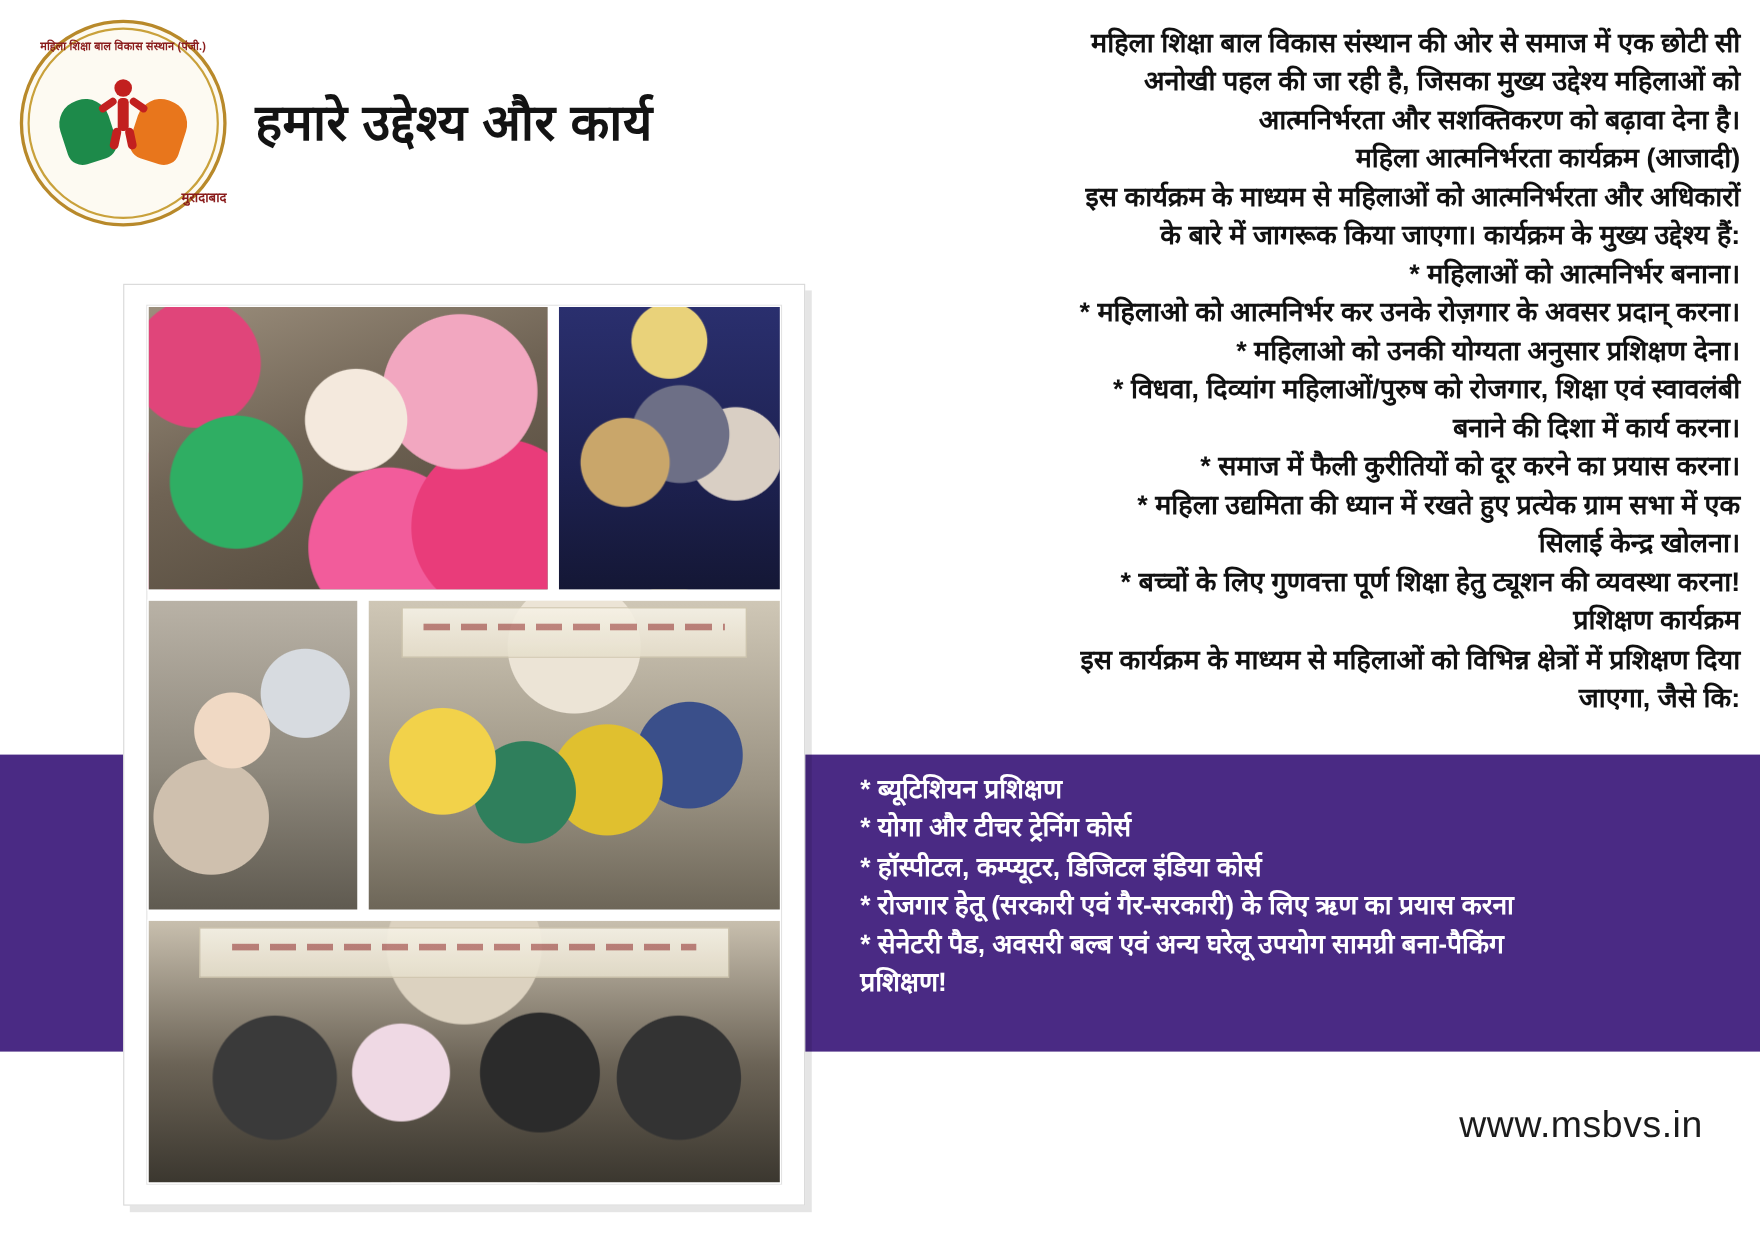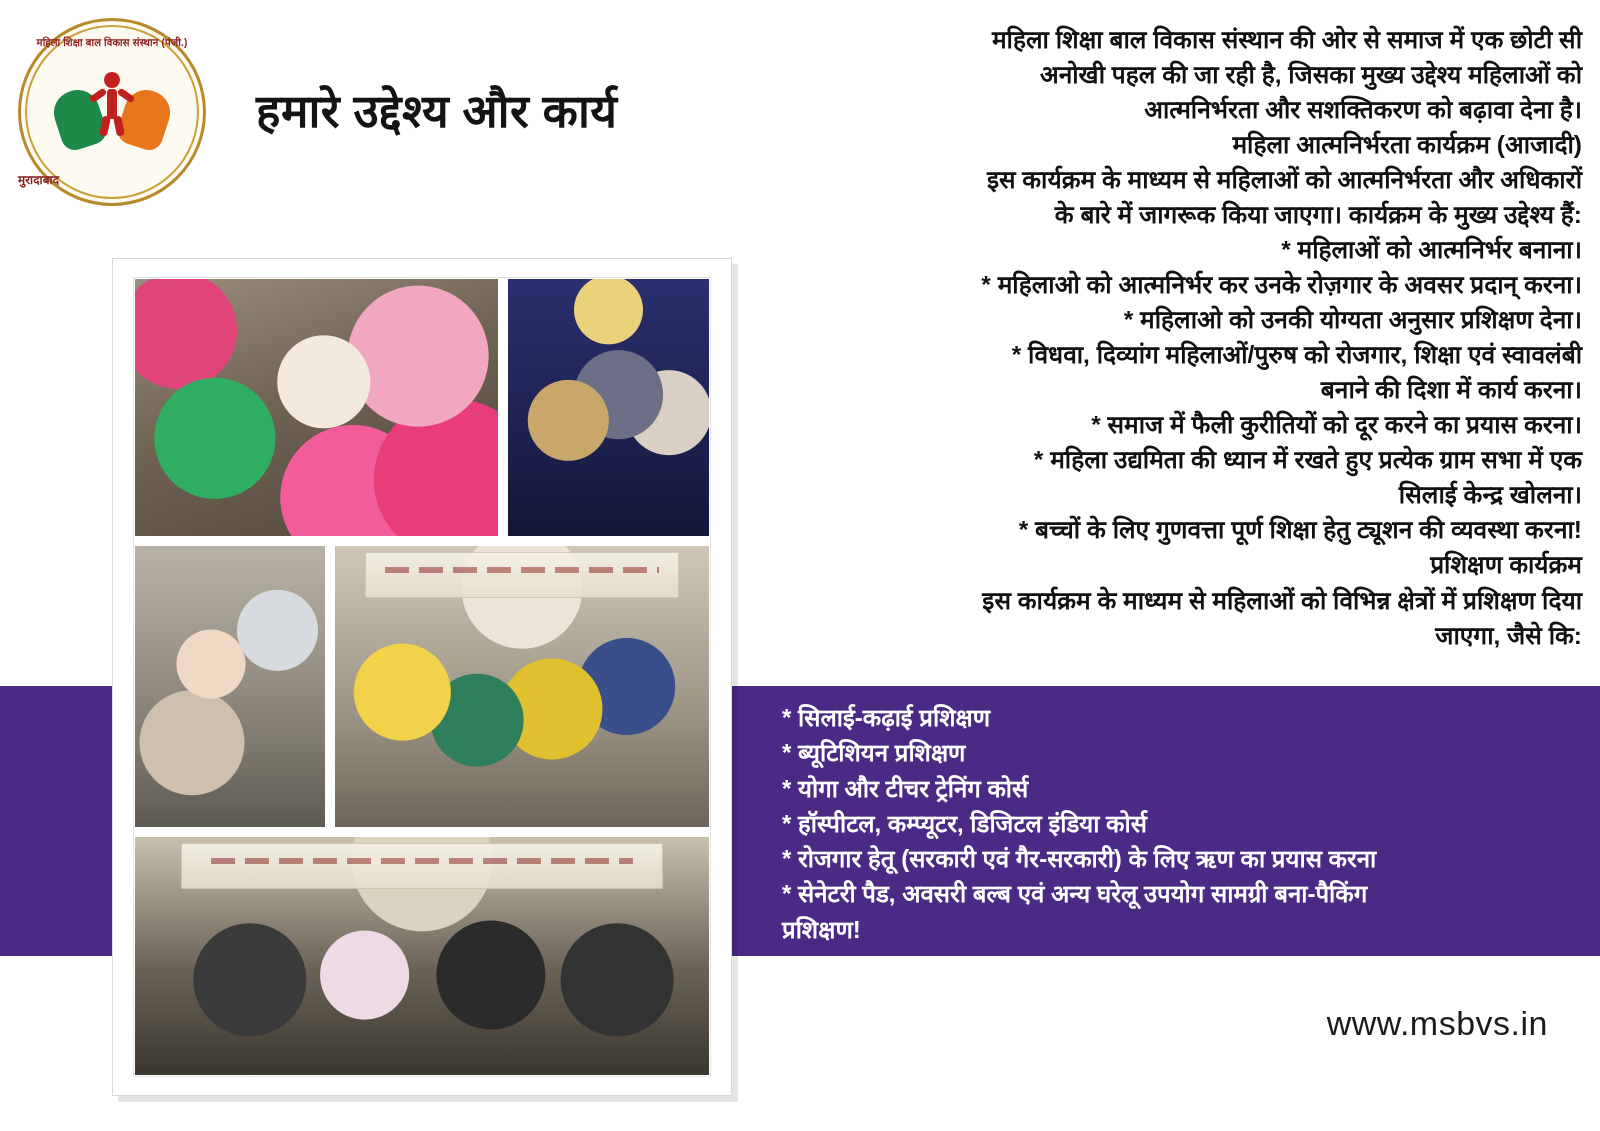--- a/index.html
+++ b/index.html
@@ -59,21 +59,21 @@
     color: #8a1c1c;
     letter-spacing: .2px;
     line-height: 1.15;
     transform: scaleX(.95);
   }
   .logo-bottom-text {
     position: absolute;
     left: 0;
     bottom: 18px;
     width: 188px;
-    text-align: left;
+    text-align: right;
     font-size: 12px;
     font-weight: bold;
     color: #8a1c1c;
   }
   .logo-center {
     position: absolute;
     left: 32px;
     top: 52px;
     width: 124px;
     height: 86px;
@@ -118,21 +118,20 @@
   .heading {
     position: absolute;
     left: 232px;
     top: 78px;
     font-size: 46px;
     font-weight: bold;
     color: #131313;
     font-family: "Liberation Sans", "DejaVu Sans", sans-serif;
     letter-spacing: .5px;
     white-space: nowrap;
-    margin-left: 24px;
   }
 
   
   .collage {
     position: absolute;
     left: 112px;
     top: 258px;
     width: 620px;
     height: 838px;
     background: #ffffff;
@@ -351,21 +350,20 @@
   <p>* समाज में फैली कुरीतियों को दूर करने का प्रयास करना।</p>
   <p>* महिला उद्यमिता की ध्यान में रखते हुए प्रत्येक ग्राम सभा में एक</p>
   <p>सिलाई केन्द्र खोलना।</p>
   <p>* बच्चों के लिए गुणवत्ता पूर्ण शिक्षा हेतु ट्यूशन की व्यवस्था करना!</p>
   <p>प्रशिक्षण कार्यक्रम</p>
   <p>इस कार्यक्रम के माध्यम से महिलाओं को विभिन्न क्षेत्रों में प्रशिक्षण दिया</p>
   <p>जाएगा, जैसे कि:</p>
 </div>
 
 <div class="training-list">
-  <p>* सिलाई-कढ़ाई प्रशिक्षण</p>
   <p>* ब्यूटिशियन प्रशिक्षण</p>
   <p>* योगा और टीचर ट्रेनिंग कोर्स</p>
   <p>* हॉस्पीटल, कम्प्यूटर, डिजिटल इंडिया कोर्स</p>
   <p>* रोजगार हेतू (सरकारी एवं गैर-सरकारी) के लिए ऋण का प्रयास करना</p>
   <p>* सेनेटरी पैड, अवसरी बल्ब एवं अन्य घरेलू उपयोग सामग्री बना-पैकिंग</p>
   <p>प्रशिक्षण!</p>
 </div>
 
 <div class="website">www.msbvs.in</div>
 

